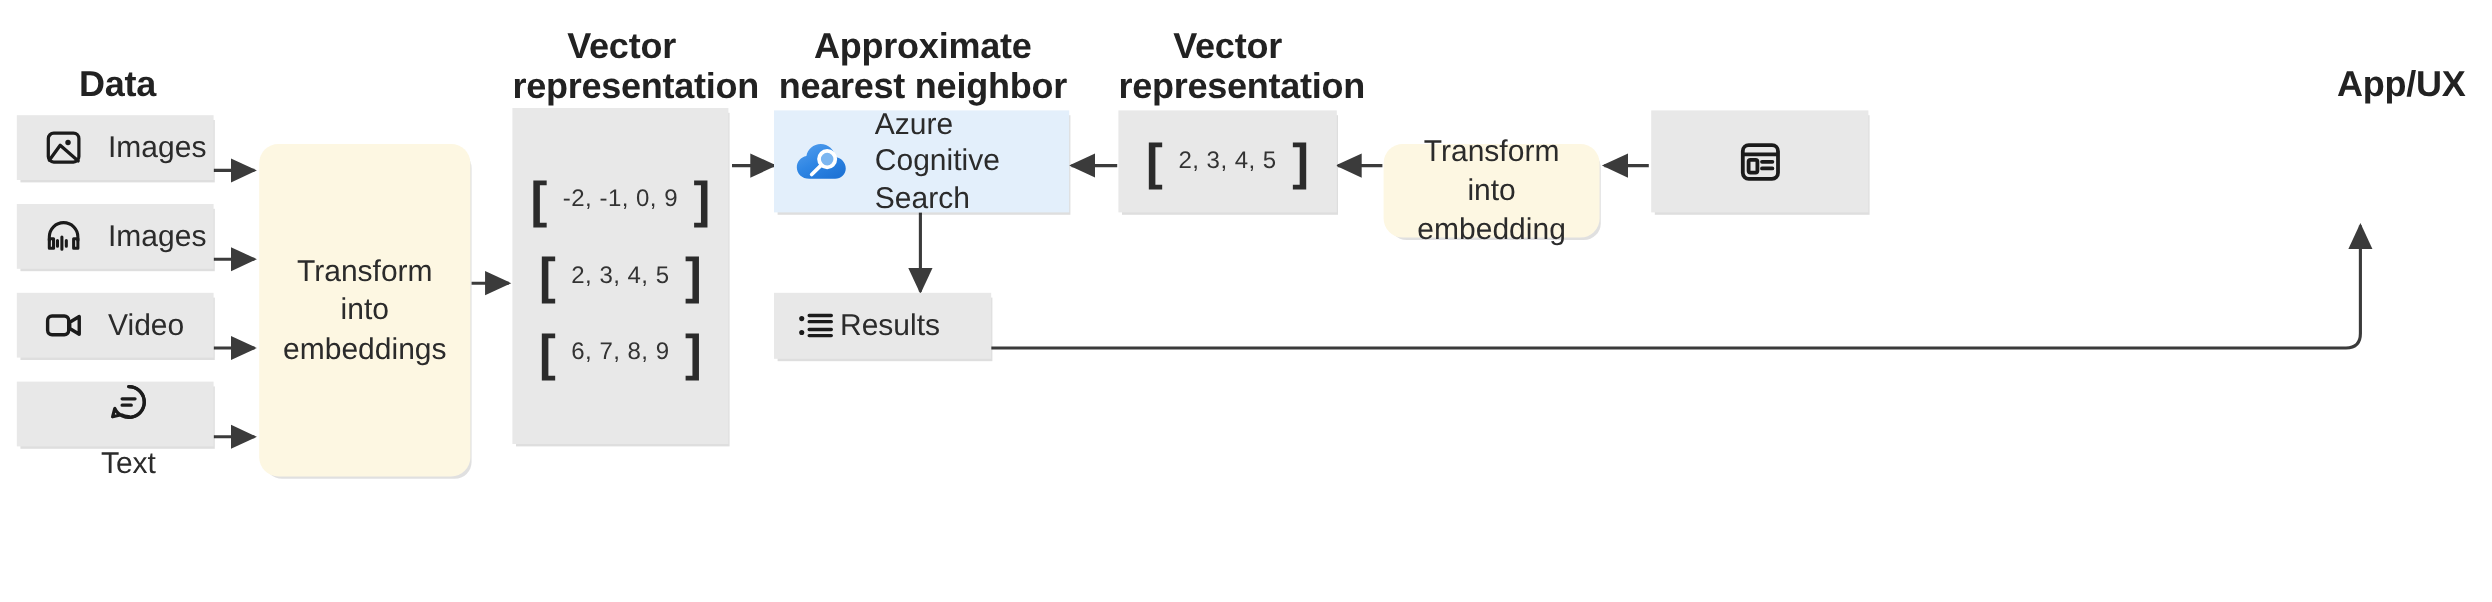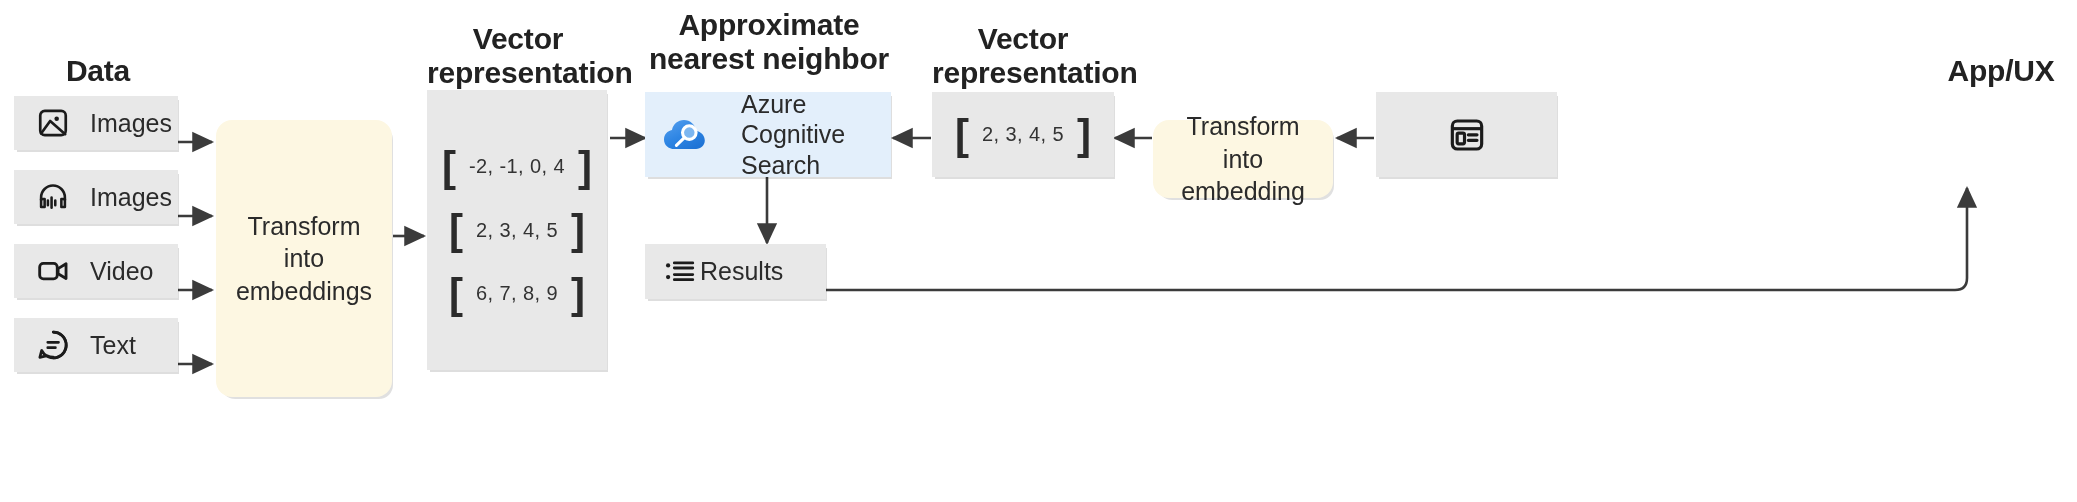--- a/index.html
+++ b/index.html
@@ -117,21 +117,21 @@
       <path d="M931,138 L893,138"></path>
       <path d="M1152,138 L1115,138"></path>
       <path d="M1374,138 L1337,138"></path>
       <path d="M826,290 L1955,290 Q1967,290 1967,278 L1967,188"></path>
     </g>
   </svg>
 
   <div class="hdr" style="left:14px;top:54px;width:168px;">Data sources</div>
   <div class="hdr" style="left:427px;top:22px;width:182px;">Vector
 representation</div>
-  <div class="hdr" style="left:645px;top:8px;width:248px;">Approximate
+  <div class="hdr" style="left:645px;top:22px;width:248px;">Approximate
 nearest neighbor</div>
   <div class="hdr" style="left:932px;top:22px;width:182px;">Vector
 representation</div>
   <div class="hdr" style="left:1908px;top:54px;width:186px;">App/UX</div>
 
   <div class="node grey src" style="left:14px;top:96px;width:164px;height:54px;">
     <span class="icon">
       <svg width="34" height="34" viewBox="0 0 24 24" fill="none" stroke="#1b1b1b" stroke-width="1.9">
         <rect x="3" y="3.5" width="18" height="17" rx="3.2"></rect>
         <circle cx="14.6" cy="9" r="1.6" fill="#1b1b1b" stroke="none"></circle>
@@ -156,53 +156,53 @@
   <div class="node grey src" style="left:14px;top:244px;width:164px;height:54px;">
     <span class="icon">
       <svg width="34" height="34" viewBox="0 0 24 24" fill="none" stroke="#1b1b1b" stroke-width="2" stroke-linejoin="round">
         <rect x="2.6" y="6.6" width="12.4" height="11" rx="2.6"></rect>
         <path d="M15.6 10.3 L21.2 6.9 v10.4 l-5.6 -3.4 z"></path>
       </svg>
     </span>
     <span class="lbl">Video</span>
   </div>
 
-  <div class="node grey src" style="left:14px;top:318px;width:164px;height:54px;">
+  <div class="node grey src" style="left:14px;top:318px;width:164px;height:54px;flex-direction:column;">
     <span class="icon">
       <svg width="34" height="34" viewBox="0 0 24 24" fill="none" stroke="#1b1b1b" stroke-width="1.9" stroke-linecap="round">
         <path d="M12.2 2.9 a9.1 9.1 0 1 1 -8.2 12.9 l-1.3 4.9 l5.1 -1.2 a9.1 9.1 0 0 0 4.4 1.1" stroke-linejoin="round"></path>
         <path d="M12.2 2.9 a9.1 9.1 0 0 1 0 18.2"></path>
         <path d="M8.3 10.1 h7.6 M8.3 13.9 h5.4"></path>
       </svg>
     </span>
     <span class="lbl">Text</span>
   </div>
 
   <div class="node cream ctr" style="left:216px;top:96px;width:176px;height:277px;padding:0 14px;font-size:25px;">Transform into
 embeddings</div>
 
   <div class="node grey vecbox" style="left:427px;top:90px;width:180px;height:280px;">
     <div class="vecrow">
       <span class="brk">[</span>
-      <span class="vecnums">-2, -1, 0, 4</span>
+      <span class="vecnums">-2, -1, 0, 9</span>
       <span class="brk">]</span>
     </div>
     <div class="vecrow">
       <span class="brk">[</span>
       <span class="vecnums">2, 3, 4, 5</span>
       <span class="brk">]</span>
     </div>
     <div class="vecrow">
       <span class="brk">[</span>
       <span class="vecnums">6, 7, 8, 9</span>
       <span class="brk">]</span>
     </div>
   </div>
 
-  <div class="node blue" style="left:645px;top:92px;width:246px;height:85px;padding-left:16px;gap:32px;">
+  <div class="node blue" style="left:645px;top:92px;width:246px;height:85px;padding-left:16px;gap:20px;">
     <span class="icon">
       <svg width="48" height="48" viewBox="0 0 48 48">
         <path d="M13.5 38 C7.2 38 3 33.8 3 28.4 C3 23.6 6.4 19.7 11 18.9
                  C12 13.3 16.9 9 22.9 9 C29.2 9 34.4 13.8 35.1 19.9
                  C40 20.4 43.8 24.5 43.8 29.5 C43.8 34.2 39.9 38 35 38 Z" fill="url(#cloudgrad)"></path>
         <g stroke="#ffffff" stroke-width="3.1" fill="none" stroke-linecap="round">
           <circle cx="28.3" cy="21.6" r="6.8" fill="#7cb6f0"></circle>
           <path d="M23.4 26.6 L15.4 34.4"></path>
         </g>
       </svg>

